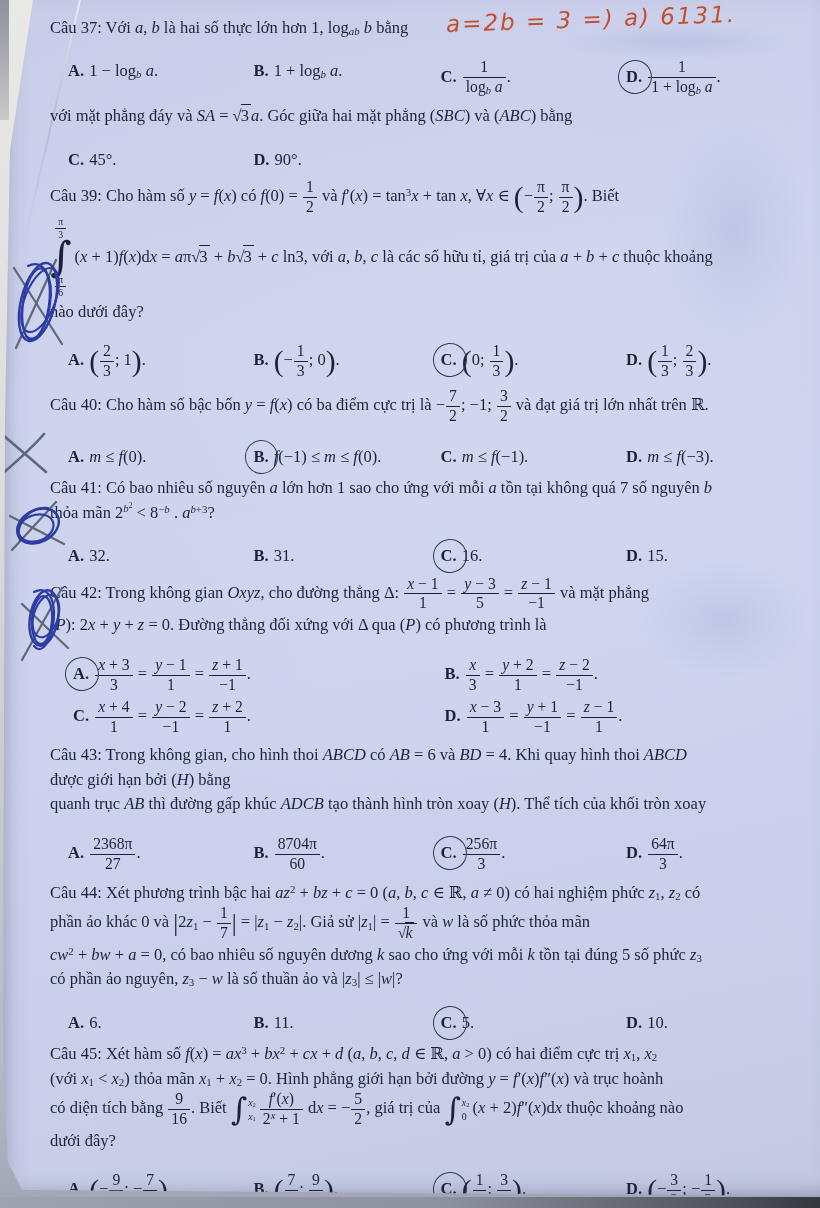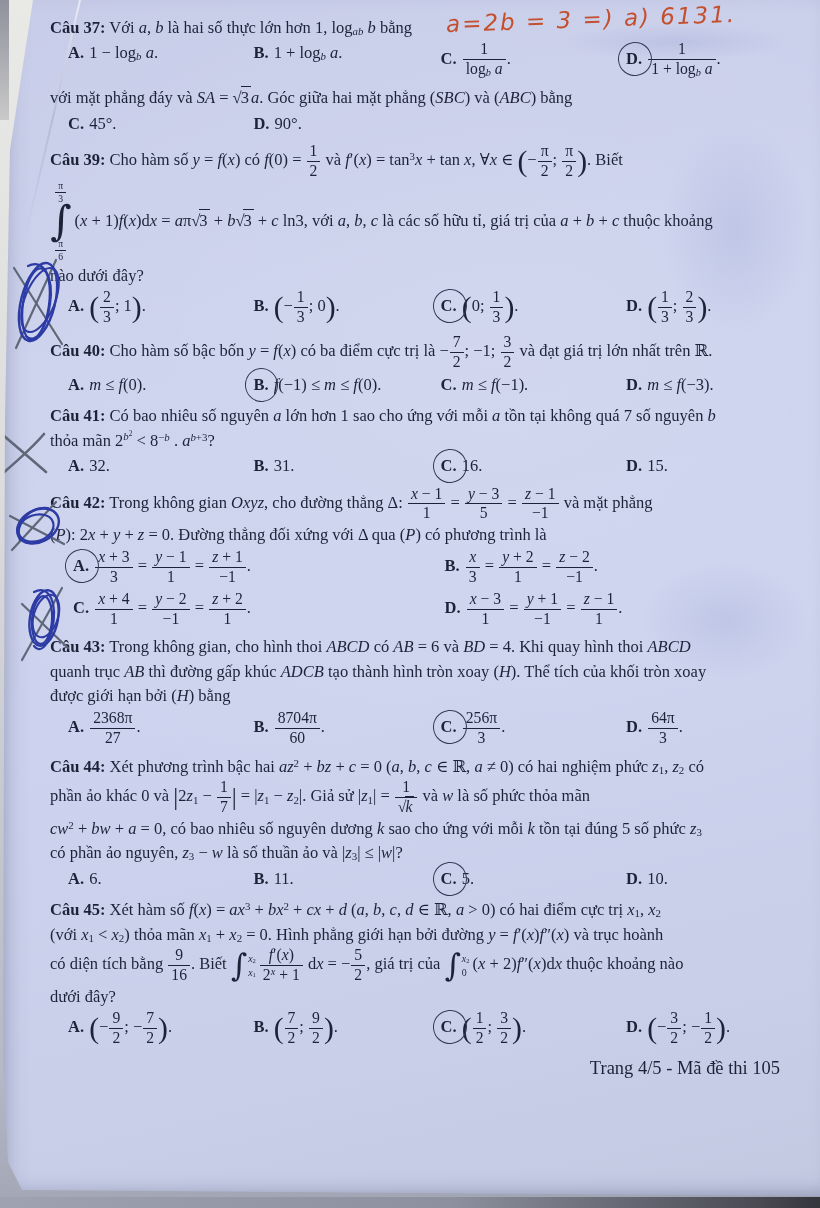--- a/index.html
+++ b/index.html
@@ -21,21 +21,21 @@
   }
   .crease{position:absolute;left:52px;top:-8px;width:2px;height:250px;
     background:linear-gradient(rgba(255,255,255,.65),rgba(130,136,165,.28),rgba(255,255,255,0));
     transform:rotate(13deg);z-index:2;}
   .smudge{position:absolute;border-radius:50%;z-index:1;pointer-events:none;
     background:radial-gradient(ellipse at center,rgba(86,104,175,.13),rgba(86,104,175,0) 70%);}
   .content{position:relative;z-index:3;padding:15px 26px 0 50px;color:var(--ink,#1c2338);
     font-size:16.5px;line-height:1.42;}
   .question{margin-bottom:8px;}
   .stem-line{margin:1px 0;}
-  .qlabel{font-weight:bold;}
+  .qlabel{font-weight:normal;}
   i{font-style:italic;}
   sub,sup{font-size:.66em;line-height:0;}
   sup{vertical-align:.5em;} sub{vertical-align:-.22em;}
   
   .fr{display:inline-block;vertical-align:middle;text-align:center;font-size:.95em;line-height:1.08;padding:0 1px;}
   .fn{display:block;border-bottom:1.3px solid currentColor;padding:0 3px 1px;}
   .fd{display:block;padding:1px 3px 0;}
   
   .sq{white-space:nowrap;}
   .sqs{letter-spacing:-1px;}
@@ -46,21 +46,21 @@
   .dsig{font-size:2.5em;line-height:.82;font-family:"DejaVu Serif",serif;}
   
   .iint{display:inline-flex;align-items:center;vertical-align:middle;}
   .isig{font-size:1.9em;line-height:.85;font-family:"DejaVu Serif",serif;}
   .ilims{display:inline-flex;flex-direction:column;justify-content:space-between;height:2.5em;
     font-size:.6em;line-height:1.1;padding:2px 3px 0 1px;text-align:left;}
   
   .gp{font-size:1.8em;line-height:.75;vertical-align:middle;font-weight:400;}
   .gb{font-size:1.5em;line-height:.75;vertical-align:middle;}
   
-  .opts{display:grid;margin-top:2px;padding-left:17px;}
+  .opts{display:grid;margin-top:20px;padding-left:17px;}
   .opts.row4{grid-template-columns:1.02fr 1.03fr 1.02fr .93fr;}
   .opts.grid2{grid-template-columns:1.06fr 1fr;row-gap:5px;padding-left:22px;}
   .opt{white-space:nowrap;}
   .olab{font-weight:bold;position:relative;display:inline-block;padding:0 1px;}
   .circ::after{content:'';position:absolute;left:-7px;right:-9px;top:-5px;bottom:-6px;
     border:1.7px solid var(--circle-ink,#333a55);border-radius:50%;transform:rotate(-7deg);}
   .footer{text-align:right;font-weight:normal;font-size:1.12em;padding-right:14px;margin-top:4px;}
   .handwriting{position:absolute;left:446px;top:6px;z-index:4;color:var(--hw-red,#c44f2e);
     font-family:"DejaVu Sans",sans-serif;font-style:italic;font-size:23px;letter-spacing:2px;
     transform:rotate(-2deg);white-space:nowrap;}
@@ -176,22 +176,22 @@
           <div class="stem-line">(<i>P</i>): 2<i>x</i> + <i>y</i> + <i>z</i> = 0. Đường thẳng đối xứng với Δ qua (<i>P</i>) có phương trình là</div>
           <div class="opts grid2">
             <div class="opt"><span class="olab circ">A.</span> <span class="obody"><span class="fr"><span class="fn"><i>x</i> + 3</span><span class="fd">3</span></span> = <span class="fr"><span class="fn"><i>y</i> − 1</span><span class="fd">1</span></span> = <span class="fr"><span class="fn"><i>z</i> + 1</span><span class="fd">−1</span></span>.</span></div>
             <div class="opt"><span class="olab">B.</span> <span class="obody"><span class="fr"><span class="fn"><i>x</i></span><span class="fd">3</span></span> = <span class="fr"><span class="fn"><i>y</i> + 2</span><span class="fd">1</span></span> = <span class="fr"><span class="fn"><i>z</i> − 2</span><span class="fd">−1</span></span>.</span></div>
             <div class="opt"><span class="olab">C.</span> <span class="obody"><span class="fr"><span class="fn"><i>x</i> + 4</span><span class="fd">1</span></span> = <span class="fr"><span class="fn"><i>y</i> − 2</span><span class="fd">−1</span></span> = <span class="fr"><span class="fn"><i>z</i> + 2</span><span class="fd">1</span></span>.</span></div>
             <div class="opt"><span class="olab">D.</span> <span class="obody"><span class="fr"><span class="fn"><i>x</i> − 3</span><span class="fd">1</span></span> = <span class="fr"><span class="fn"><i>y</i> + 1</span><span class="fd">−1</span></span> = <span class="fr"><span class="fn"><i>z</i> − 1</span><span class="fd">1</span></span>.</span></div>
           </div>
         </div>
         <div class="question">
           <div class="stem-line"><span class="qlabel">Câu 43:</span> Trong không gian, cho hình thoi <i>ABCD</i> có <i>AB</i> = 6 và <i>BD</i> = 4. Khi quay hình thoi <i>ABCD</i></div>
+          <div class="stem-line">được giới hạn bởi (<i>H</i>) bằng</div>
           <div class="stem-line">quanh trục <i>AB</i> thì đường gấp khúc <i>ADCB</i> tạo thành hình tròn xoay (<i>H</i>). Thể tích của khối tròn xoay</div>
-          <div class="stem-line">được giới hạn bởi (<i>H</i>) bằng</div>
           <div class="opts row4">
             <div class="opt"><span class="olab">A.</span> <span class="obody"><span class="fr"><span class="fn">2368π</span><span class="fd">27</span></span>.</span></div>
             <div class="opt"><span class="olab">B.</span> <span class="obody"><span class="fr"><span class="fn">8704π</span><span class="fd">60</span></span>.</span></div>
             <div class="opt"><span class="olab circ">C.</span> <span class="obody"><span class="fr"><span class="fn">256π</span><span class="fd">3</span></span>.</span></div>
             <div class="opt"><span class="olab">D.</span> <span class="obody"><span class="fr"><span class="fn">64π</span><span class="fd">3</span></span>.</span></div>
           </div>
         </div>
         <div class="question">
           <div class="stem-line"><span class="qlabel">Câu 44:</span> Xét phương trình bậc hai <i>az</i><sup>2</sup> + <i>bz</i> + <i>c</i> = 0 (<i>a</i>, <i>b</i>, <i>c</i> ∈ ℝ, <i>a</i> ≠ 0) có hai nghiệm phức <i>z</i><sub>1</sub>, <i>z</i><sub>2</sub> có</div>
           <div class="stem-line">phần ảo khác 0 và <span class="gb">|</span>2<i>z</i><sub>1</sub> − <span class="fr"><span class="fn">1</span><span class="fd">7</span></span><span class="gb">|</span> = |<i>z</i><sub>1</sub> − <i>z</i><sub>2</sub>|. Giả sử |<i>z</i><sub>1</sub>| = <span class="fr"><span class="fn">1</span><span class="fd"><span class="sq"><span class="sqs">√</span><span class="sqb"><i>k</i></span></span></span></span> và <i>w</i> là số phức thỏa mãn</div>

